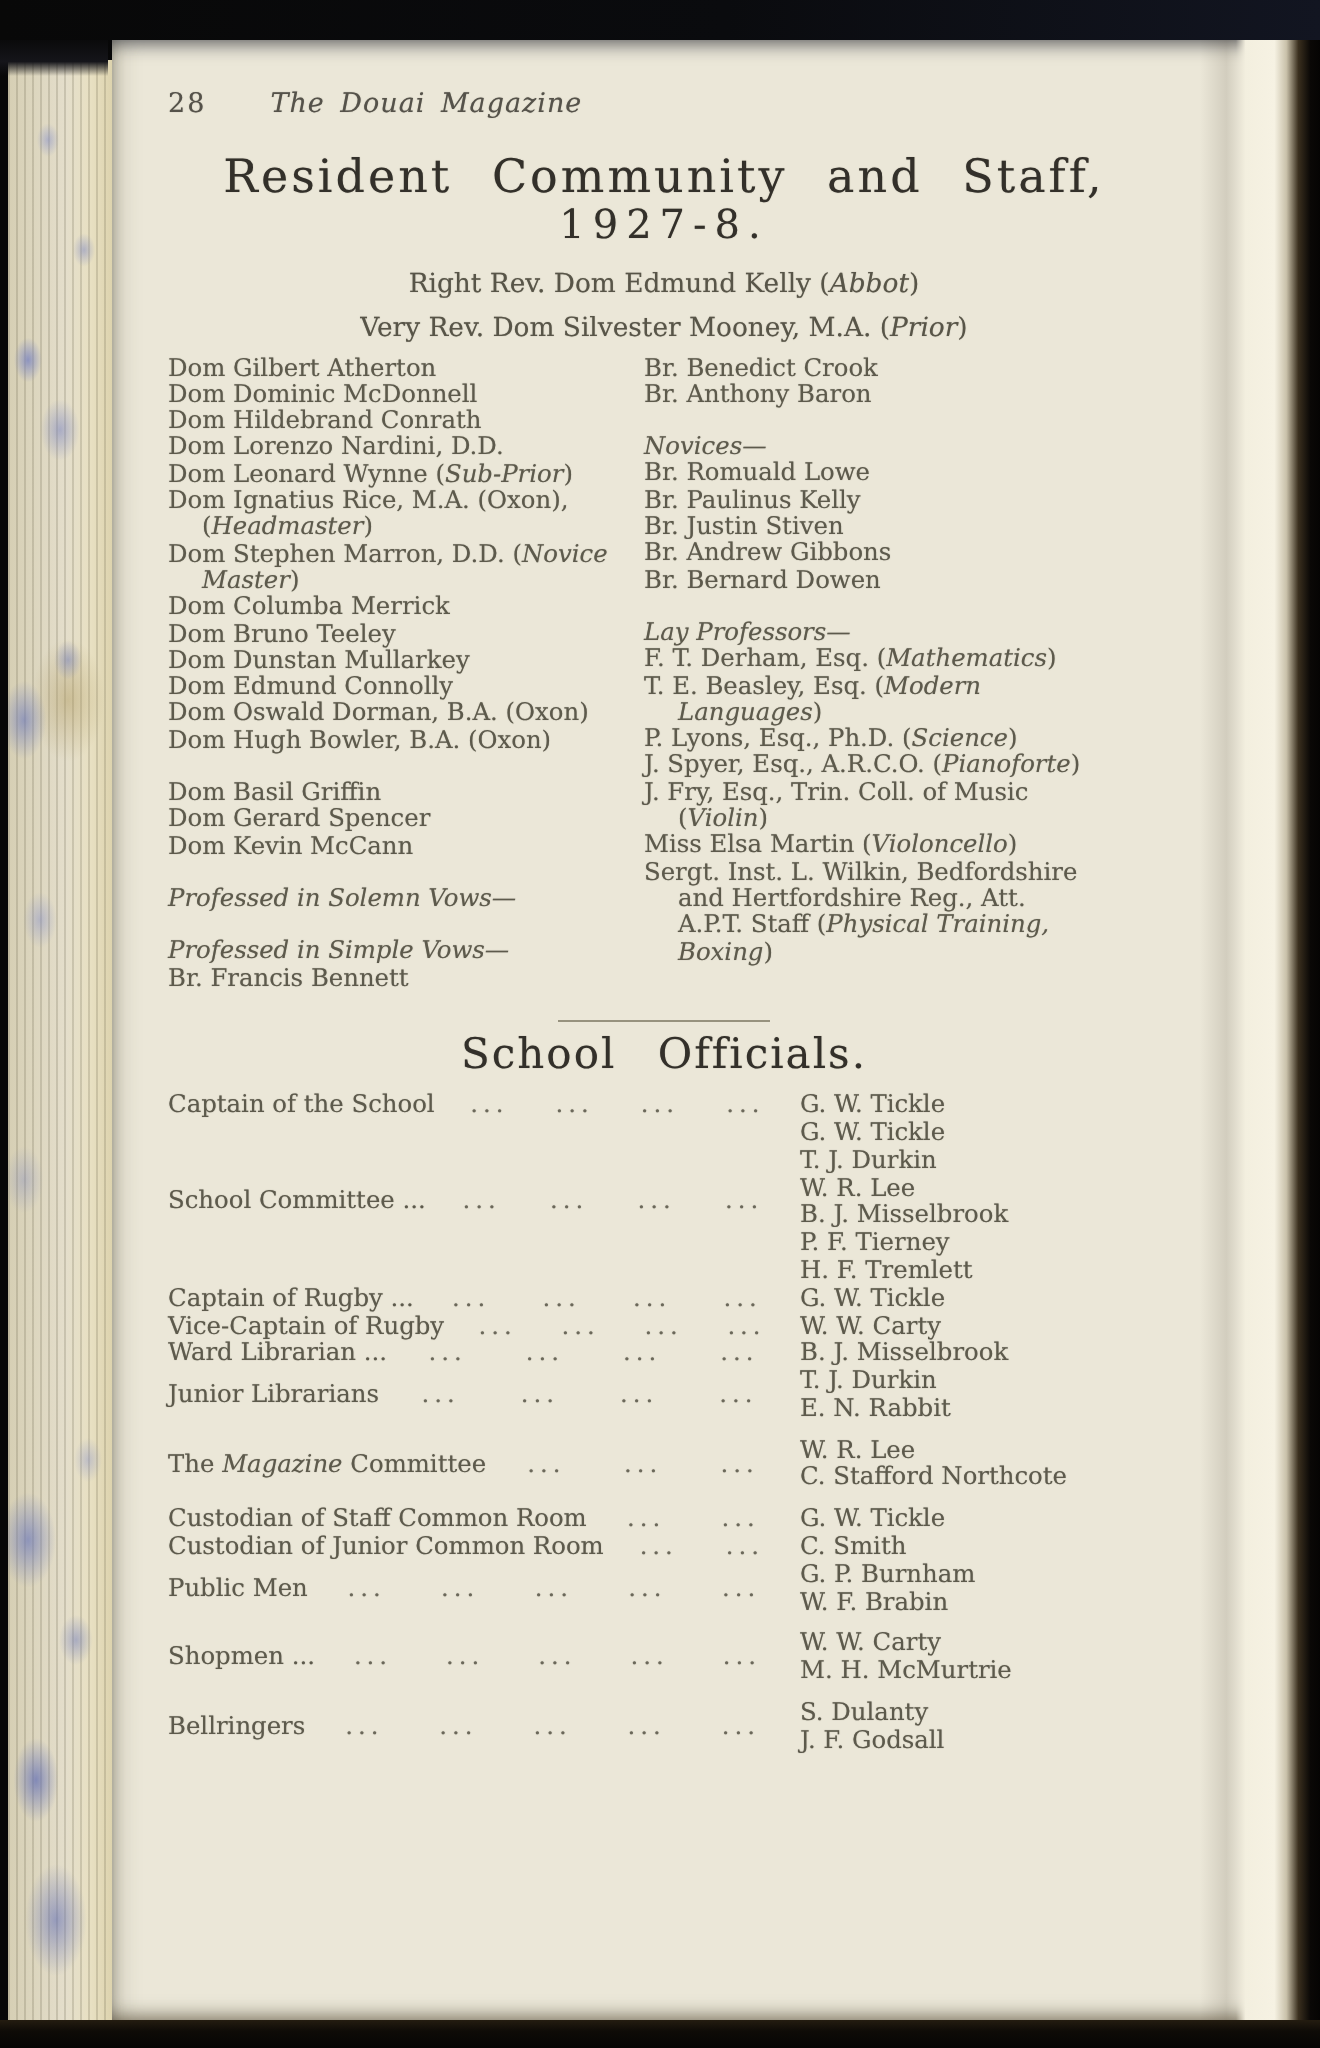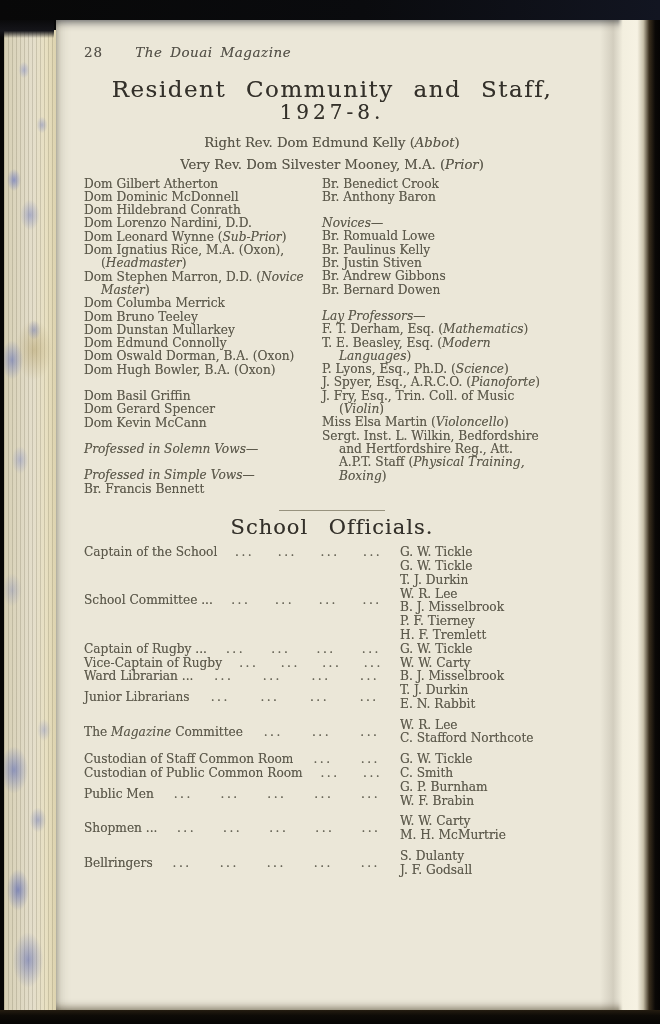--- a/index.html
+++ b/index.html
@@ -258,21 +258,21 @@
               <span>...</span>
               <span>...</span>
             </span>
           </div>
           <div class="off-names">
             <div class="off-name">G. W. Tickle</div>
           </div>
         </div>
         <div class="off-row">
           <div class="off-left">
-            <span class="off-label"><span>Custodian of Public Common Room</span></span>
+            <span class="off-label"><span>Custodian of Junior Common Room</span></span>
             <span class="leaders">
               <span>...</span>
               <span>...</span>
             </span>
           </div>
           <div class="off-names">
             <div class="off-name">C. Smith</div>
           </div>
         </div>
         <div class="off-row">

